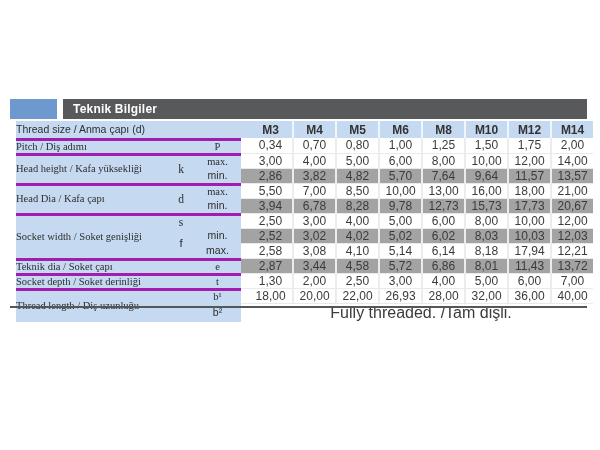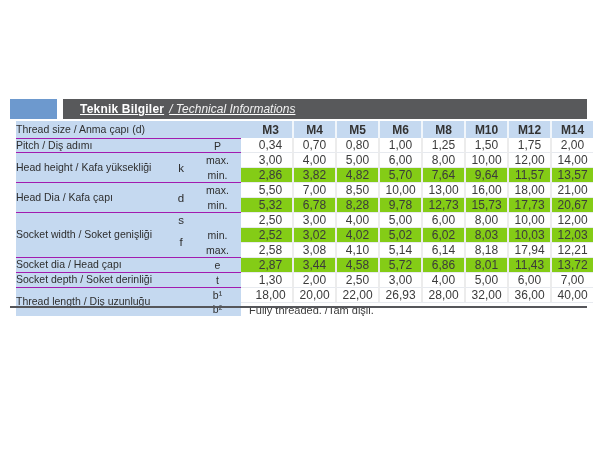--- a/index.html
+++ b/index.html
@@ -5,21 +5,21 @@
   html,body{margin:0;padding:0;background:#fff;}
   #screen{
     position:relative;width:600px;height:450px;background:#ffffff;overflow:hidden;
     font-family:"Liberation Sans", sans-serif;
   }
   
   .titlebar-row{position:absolute;top:99px;left:10px;width:577px;height:20px;display:flex;}
   .accent{width:47px;height:20px;background:var(--accent-blue,#6d99ce);}
   .titlebar{
     flex:1;margin-left:6px;background:var(--bar-gray,#58595b);color:#fff;
-    display:flex;align-items:flex-end;padding-left:17px;font-size:12px;line-height:20px;text-decoration:underline;
+    display:flex;align-items:flex-end;padding-left:10px;font-size:12px;line-height:20px;
   }
   .t-bold{font-weight:bold;letter-spacing:.2px;}
   .t-italic{font-style:italic;font-weight:300;margin-left:5px;color:#f2f2f2;}
   
   #spec-table{
     position:absolute;top:121px;left:16px;width:577px;
     table-layout:fixed;border-collapse:separate;border-spacing:0;
   }
   #spec-table td{padding:0;margin:0;vertical-align:middle;overflow:hidden;white-space:nowrap;}
   tr.size-row{height:17px;}
@@ -29,35 +29,34 @@
   td.sym{font-size:11.5px;text-align:center;}
   td.qual{font-size:10.5px;text-align:center;}
   td.gutter{background:#fff;}
   td.mhead{
     background:var(--cell-blue,#c5d9f0);font-size:12px;font-weight:bold;
     color:#333;text-align:center;
   }
   td.mhead.sep{border-left:2px solid rgba(255,255,255,.75);}
   td.val{font-size:12px;color:#3b3b3b;text-align:center;background:#fff;}
   td.val.sep{border-left:2px solid #ececec;}
-  td.note{font-size:11px;color:#3b3b3b;background:#fff;}
-  tr.tint td.val, tr.tint td.gutter{background:#84cc16;}
+  td.note{font-size:16px;color:#3b3b3b;text-align:center;background:#fff;}
+  tr.tint td.val, tr.tint td.gutter{background:#a3a3a3;}
   tr.rt td.val, tr.rt td.gutter, tr.rt td.note{border-top:1px solid #e7eaef;}
-  tr.gs td.lbl{border-top:1px solid #a21caf;}
+  tr.gs td.lbl{border-top:3px solid #a21caf;font-family:Liberation Serif, serif;}
   .bottom-rule{position:absolute;top:306px;left:10px;width:577px;height:2px;background:#55565a;}
 </style>
 </head>
 <body>
 
 <div id="screen" style="--accent-blue: #6d99ce; --bar-gray: #58595b; --cell-blue: #c5d9f0;">
   <div class="titlebar-row">
     <div class="accent"></div>
     <div class="titlebar">
       <span class="t-bold">Teknik Bilgiler</span>
-      <span class="t-italic">/ Technical Informations</span>
     </div>
   </div>
 
   <table id="spec-table">
     <colgroup>
       <col style="width:152px">
         <col style="width:26px">
         <col style="width:47px">
         <col style="width:8px">
       <col style="width:43px">
@@ -130,21 +129,21 @@
           <td class="val sep">8,50</td>
           <td class="val sep">10,00</td>
           <td class="val sep">13,00</td>
           <td class="val sep">16,00</td>
           <td class="val sep">18,00</td>
           <td class="val sep">21,00</td>
         </tr>
         <tr class="data-row tint rt">
           <td class="lbl qual">min.</td>
           <td class="gutter"></td>
-          <td class="val">5,32</td>
+          <td class="val">3,94</td>
           <td class="val sep">6,78</td>
           <td class="val sep">8,28</td>
           <td class="val sep">9,78</td>
           <td class="val sep">12,73</td>
           <td class="val sep">15,73</td>
           <td class="val sep">17,73</td>
           <td class="val sep">20,67</td>
         </tr>
         <tr class="data-row gs rt">
           <td class="lbl name" colspan="1" rowspan="3">Socket width / Soket genişliği</td>
@@ -179,21 +178,21 @@
           <td class="val">2,58</td>
           <td class="val sep">3,08</td>
           <td class="val sep">4,10</td>
           <td class="val sep">5,14</td>
           <td class="val sep">6,14</td>
           <td class="val sep">8,18</td>
           <td class="val sep">17,94</td>
           <td class="val sep">12,21</td>
         </tr>
         <tr class="data-row tint gs rt">
-          <td class="lbl name" colspan="2" rowspan="1">Socket dia / Head çapı</td>
+          <td class="lbl name" colspan="2" rowspan="1">Teknik dia / Soket çapı</td>
           <td class="lbl qual">e</td>
           <td class="gutter"></td>
           <td class="val">2,87</td>
           <td class="val sep">3,44</td>
           <td class="val sep">4,58</td>
           <td class="val sep">5,72</td>
           <td class="val sep">6,86</td>
           <td class="val sep">8,01</td>
           <td class="val sep">11,43</td>
           <td class="val sep">13,72</td>

